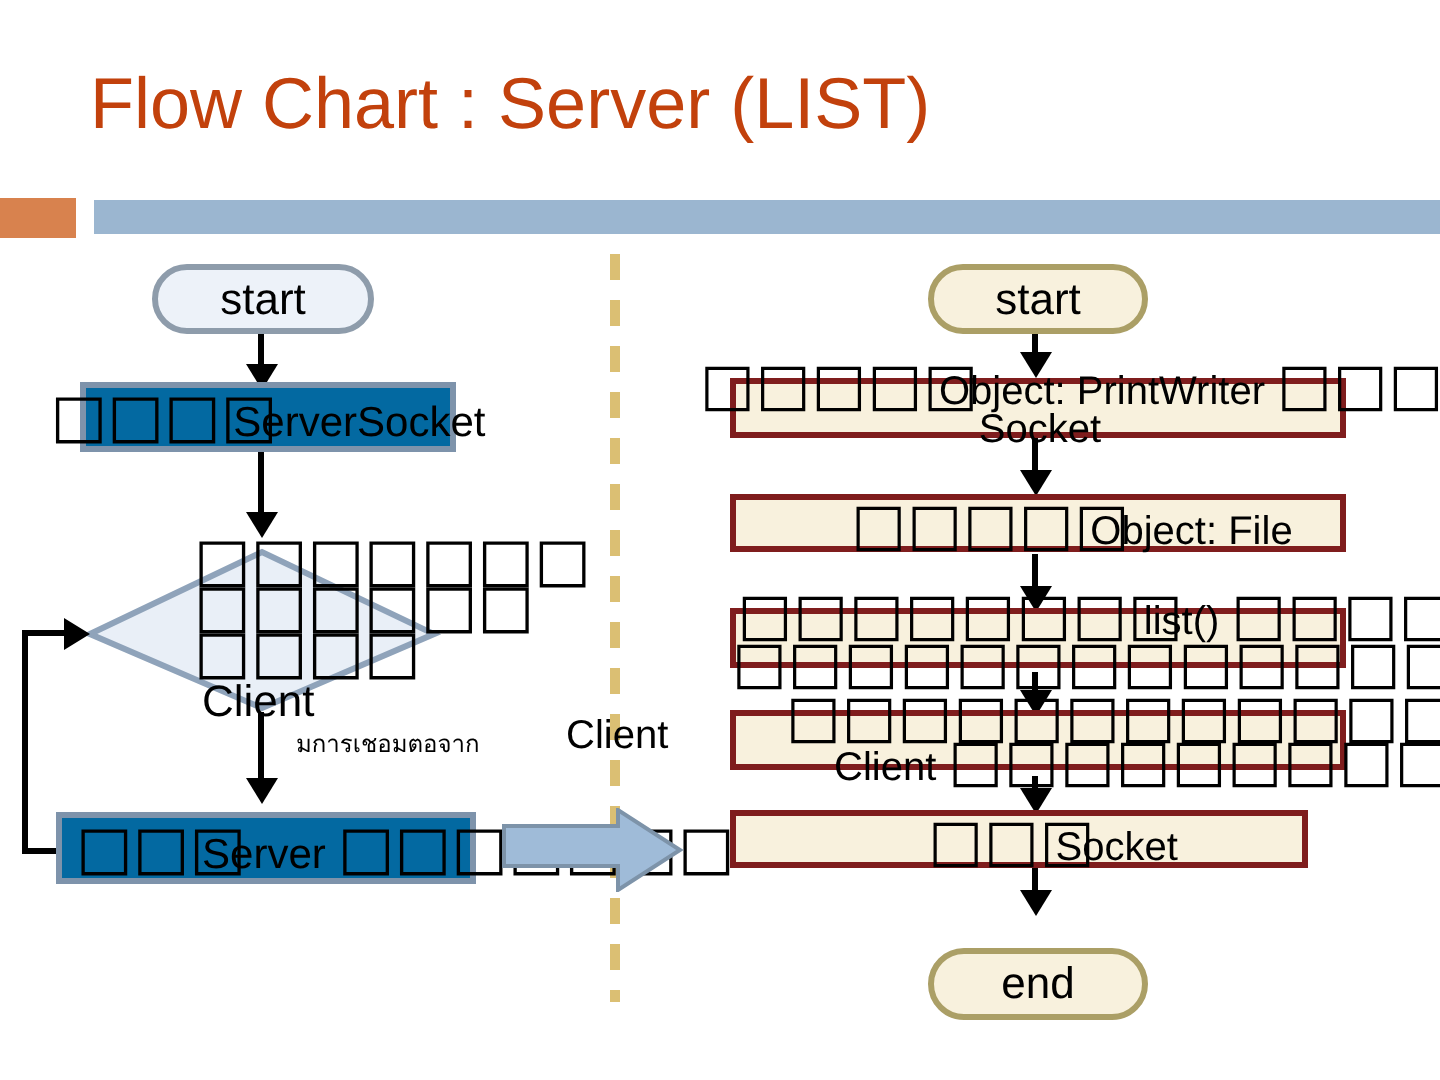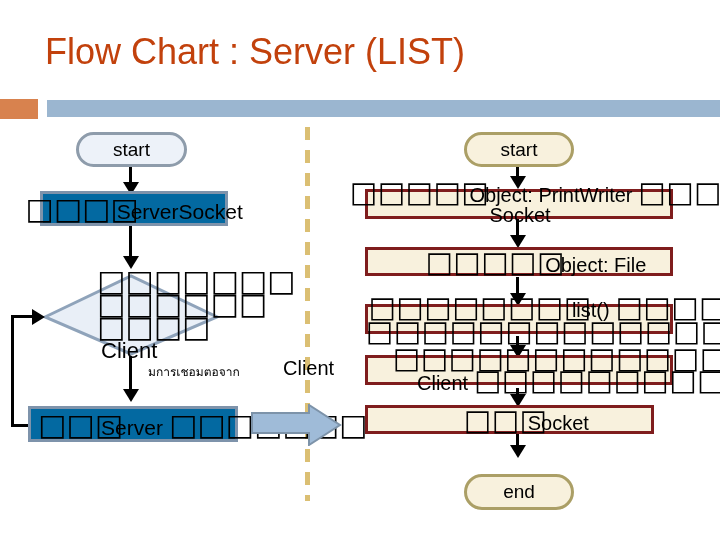--- a/index.html
+++ b/index.html
@@ -17,21 +17,21 @@
                   background:repeating-linear-gradient(to bottom,#dbbf73 0 13px, transparent 13px 23px); }
   .client-label { position:absolute; left:283px; top:357px; font-size:20px; }
 
   
   .node { position:absolute; box-sizing:border-box; display:flex; align-items:center;
           justify-content:center; white-space:nowrap; overflow:visible; }
   .lfill  { background:#0369a1; border:3px solid #7e93ab; }
   .stad-l { background:#edf2f9; border:3px solid #8e9cab; border-radius:18px; }
   .rfill  { background:#f8f1dd; border:3px solid #7f1d1d;padding-left:34px; }
   .stad-r { background:#f8f1dd; border:3px solid #ab9f66; border-radius:18px; }
-  .small-label { font-size:19px;text-align:center; }
+  .small-label { font-size:22px;text-align:center; }
 
   
   .tline { position:absolute; white-space:nowrap; }
   .center370 { left:350px; width:370px; text-align:right; }
   .tofu { font-family:"DejaVu Sans", sans-serif; letter-spacing:0px; }
   .tofu-l { font-size:30px; }
   .tofu-r { font-size:29px; letter-spacing:0.5px; }
   .lat-l { font-size:21px; font-family:"Liberation Sans",sans-serif; }
   .lat-r { font-size:20px; font-family:"Liberation Sans",sans-serif; }
   .ov-l { margin-left:-22px; }

